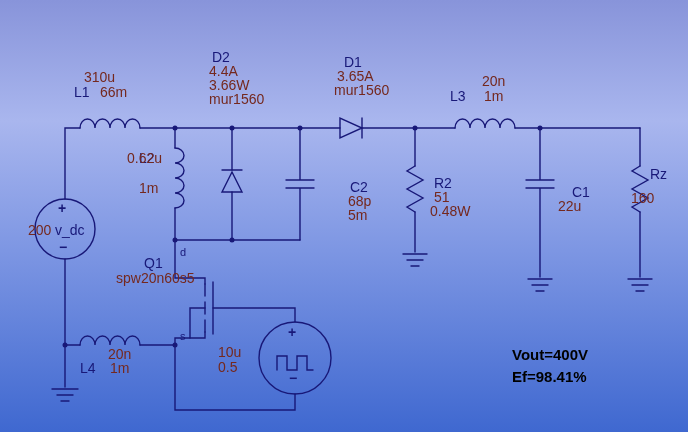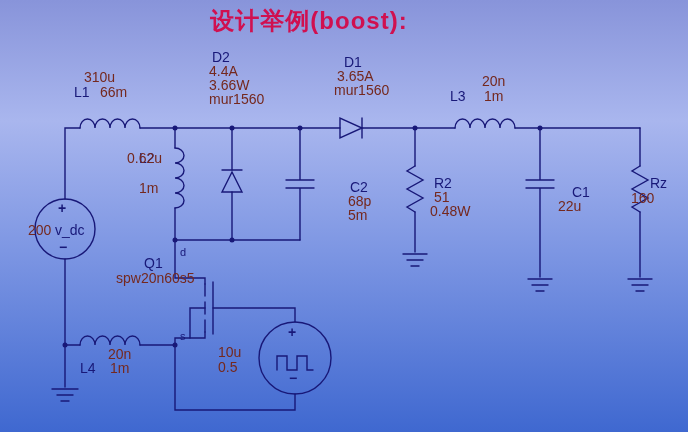--- a/index.html
+++ b/index.html
@@ -20,21 +20,20 @@
   .sign { font-size:14px; font-weight:bold; color:#181878; }
   .small { font-size:11px; }
   .result { position:absolute; font-size:15px; font-weight:bold; color:#000; white-space:nowrap; }
   .watermark { position:absolute; left:487px; top:394px; font-size:16px; color:rgba(142,198,63,0.95); }
 </style>
 </head>
 <body>
 
 <div class="slide">
 
-  <div class="title">设计举例(boost):</div>
 
   <svg class="circuit" width="688" height="432" viewBox="0 0 688 432">
     <g stroke="#181878" stroke-width="1.4" fill="none" stroke-linecap="round">
 
       <g>
         <circle cx="65" cy="229" r="30"></circle>
         <path d="M65,199 V128 H80"></path>
         <path d="M65,259 V345"></path>
       </g>
 
@@ -163,21 +162,21 @@
   <span class="lbl maroon" style="left:348px;top:194px">68p</span>
   <span class="lbl maroon" style="left:348px;top:208px">5m</span>
 
   <span class="lbl navy" style="left:434px;top:176px">R2</span>
   <span class="lbl maroon" style="left:434px;top:190px">51</span>
   <span class="lbl maroon" style="left:430px;top:204px">0.48W</span>
 
   <span class="lbl navy" style="left:572px;top:185px">C1</span>
   <span class="lbl maroon" style="left:558px;top:199px">22u</span>
 
-  <span class="lbl navy" style="left:650px;top:176px">Rz</span>
+  <span class="lbl navy" style="left:650px;top:167px">Rz</span>
   <span class="lbl maroon" style="left:631px;top:191px">160</span>
 
   <span class="lbl maroon" style="left:28px;top:223px">200</span>
   <span class="lbl navy" style="left:55px;top:223px">v_dc</span>
   <span class="lbl sign" style="left:58px;top:201px">+</span>
   <span class="lbl sign" style="left:59px;top:240px">−</span>
 
   <span class="lbl navy" style="left:144px;top:256px">Q1</span>
   <span class="lbl maroon" style="left:116px;top:271px">spw20n60s5</span>
   <span class="lbl navy small" style="left:180px;top:247px">d</span>
@@ -185,15 +184,17 @@
 
   <span class="lbl maroon" style="left:218px;top:345px">10u</span>
   <span class="lbl maroon" style="left:218px;top:360px">0.5</span>
   <span class="lbl sign" style="left:288px;top:325px">+</span>
   <span class="lbl sign" style="left:289px;top:371px">−</span>
 
   <span class="lbl maroon" style="left:108px;top:347px">20n</span>
   <span class="lbl navy" style="left:80px;top:361px">L4</span>
   <span class="lbl maroon" style="left:110px;top:361px">1m</span>
 
+  <span class="result" style="left:512px;top:346px">Vout=400V</span>
+  <span class="result" style="left:512px;top:368px">Ef=98.41%</span>
 
 
 </div>
 
 </body></html>

